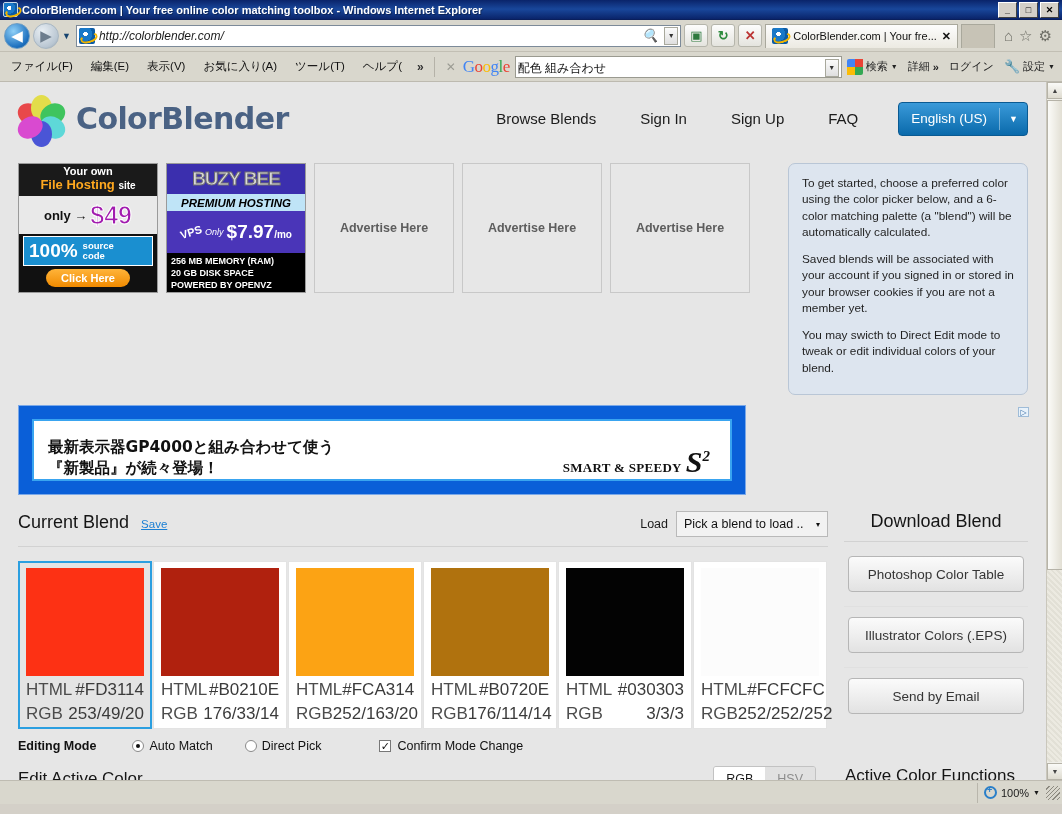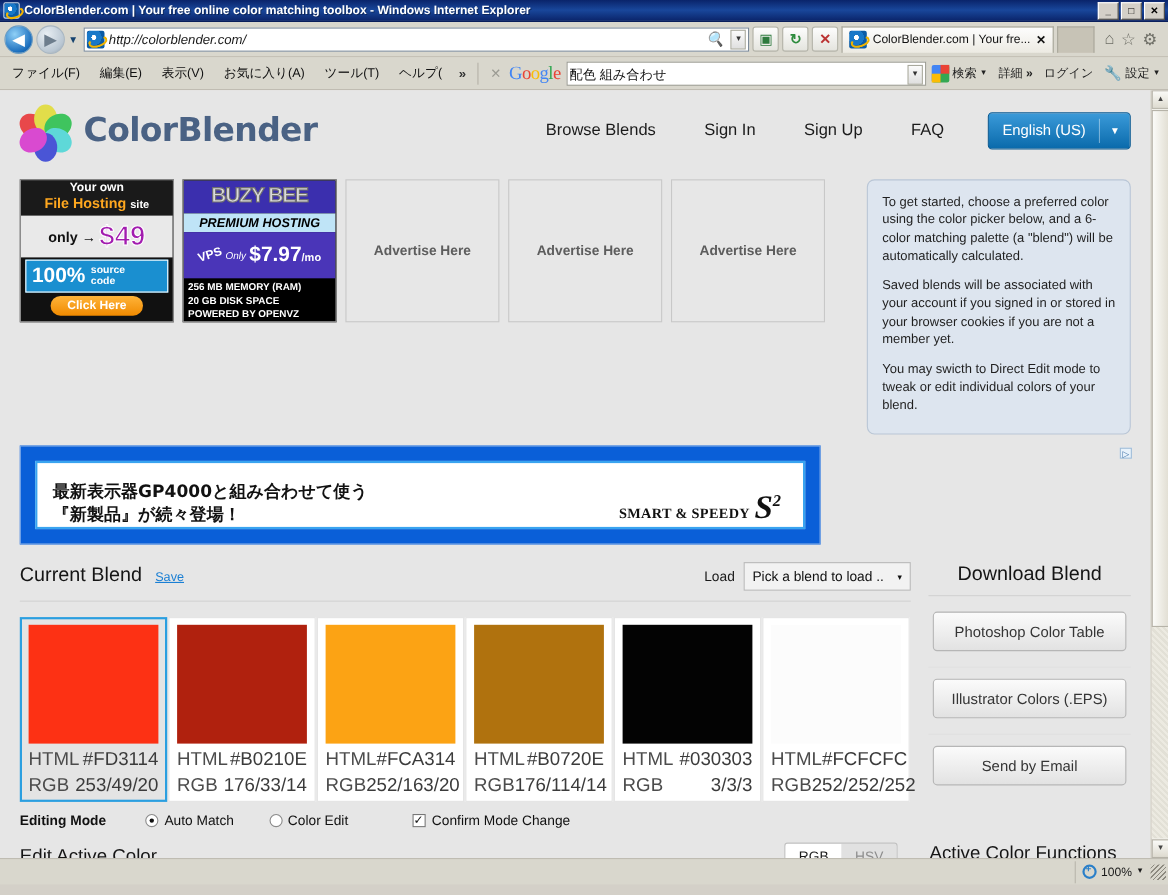--- a/index.html
+++ b/index.html
@@ -552,21 +552,21 @@
     </div>
 
     <div class="edit-mode">
       <span class="em-label">Editing Mode</span>
       <span class="rad">
         <span class="radio on"></span>
         <span>Auto Match</span>
       </span>
       <span class="rad">
         <span class="radio"></span>
-        <span>Color Edit</span>
+        <span>Direct Pick</span>
       </span>
       <span class="chk">
         <span class="check">✓</span>
         <span>Confirm Mode Change</span>
       </span>
     </div>
 
     <div class="eac">
       <div class="eac-left">
         <div class="eac-head">

